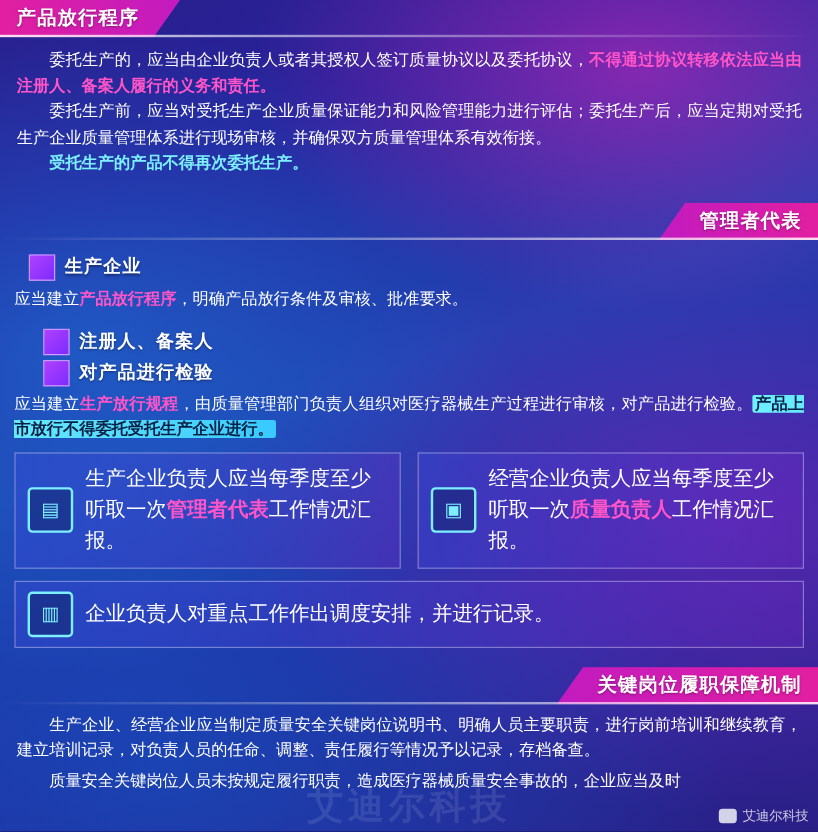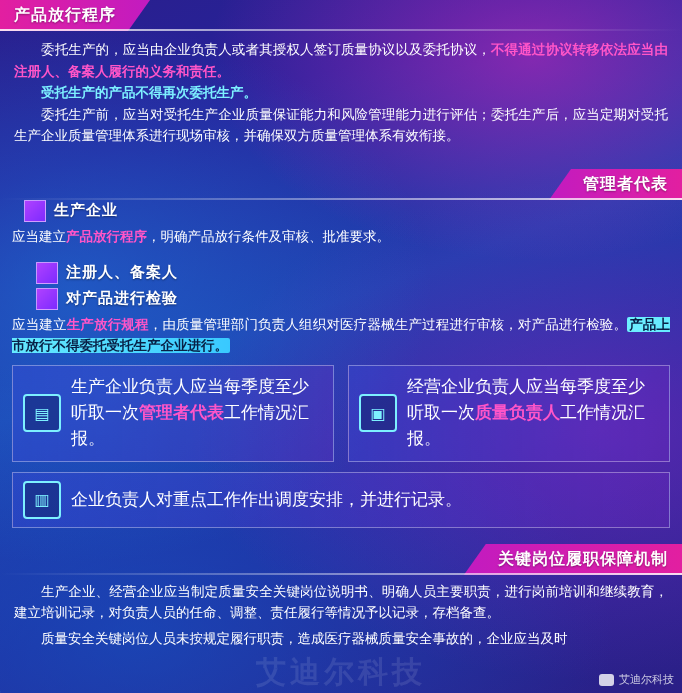--- a/index.html
+++ b/index.html
@@ -144,28 +144,28 @@
   <div class="streaks"></div>
   <div class="bottom-name">艾迪尔科技</div>
 
   <div class="content">
 
     <div class="banner-row">
       <span class="banner">产品放行程序</span>
     </div>
     <div class="sec sec1">
       <p class="para indent">委托生产的，应当由企业负责人或者其授权人签订质量协议以及委托协议，<span class="hl-pink">不得通过协议转移依法应当由注册人、备案人履行的义务和责任。</span></p>
+      <p class="para indent">委托生产前，应当对受托生产企业质量保证能力和风险管理能力进行评估；委托生产后，应当定期对受托生产企业质量管理体系进行现场审核，并确保双方质量管理体系有效衔接。</p>
       <p class="para indent"><span class="hl-cyan">受托生产的产品不得再次委托生产。</span></p>
-      <p class="para indent">委托生产前，应当对受托生产企业质量保证能力和风险管理能力进行评估；委托生产后，应当定期对受托生产企业质量管理体系进行现场审核，并确保双方质量管理体系有效衔接。</p>
     </div>
 
     <div class="banner-row right" style="margin-top:16px">
       <span class="banner">管理者代表</span>
     </div>
-    <div class="sec" style="padding-top:0">
+    <div class="sec" style="padding-top:12px">
 
       <div class="chip">
         <span class="sq"></span>
         <span class="txt">生产企业</span>
       </div>
       <p class="para" style="margin-bottom:14px">应当建立<span class="hl-pink">产品放行程序</span>，明确产品放行条件及审核、批准要求。</p>
 
       <div class="chip" style="margin-left:24px">
         <span class="sq"></span>
         <span class="txt">注册人、备案人</span>

